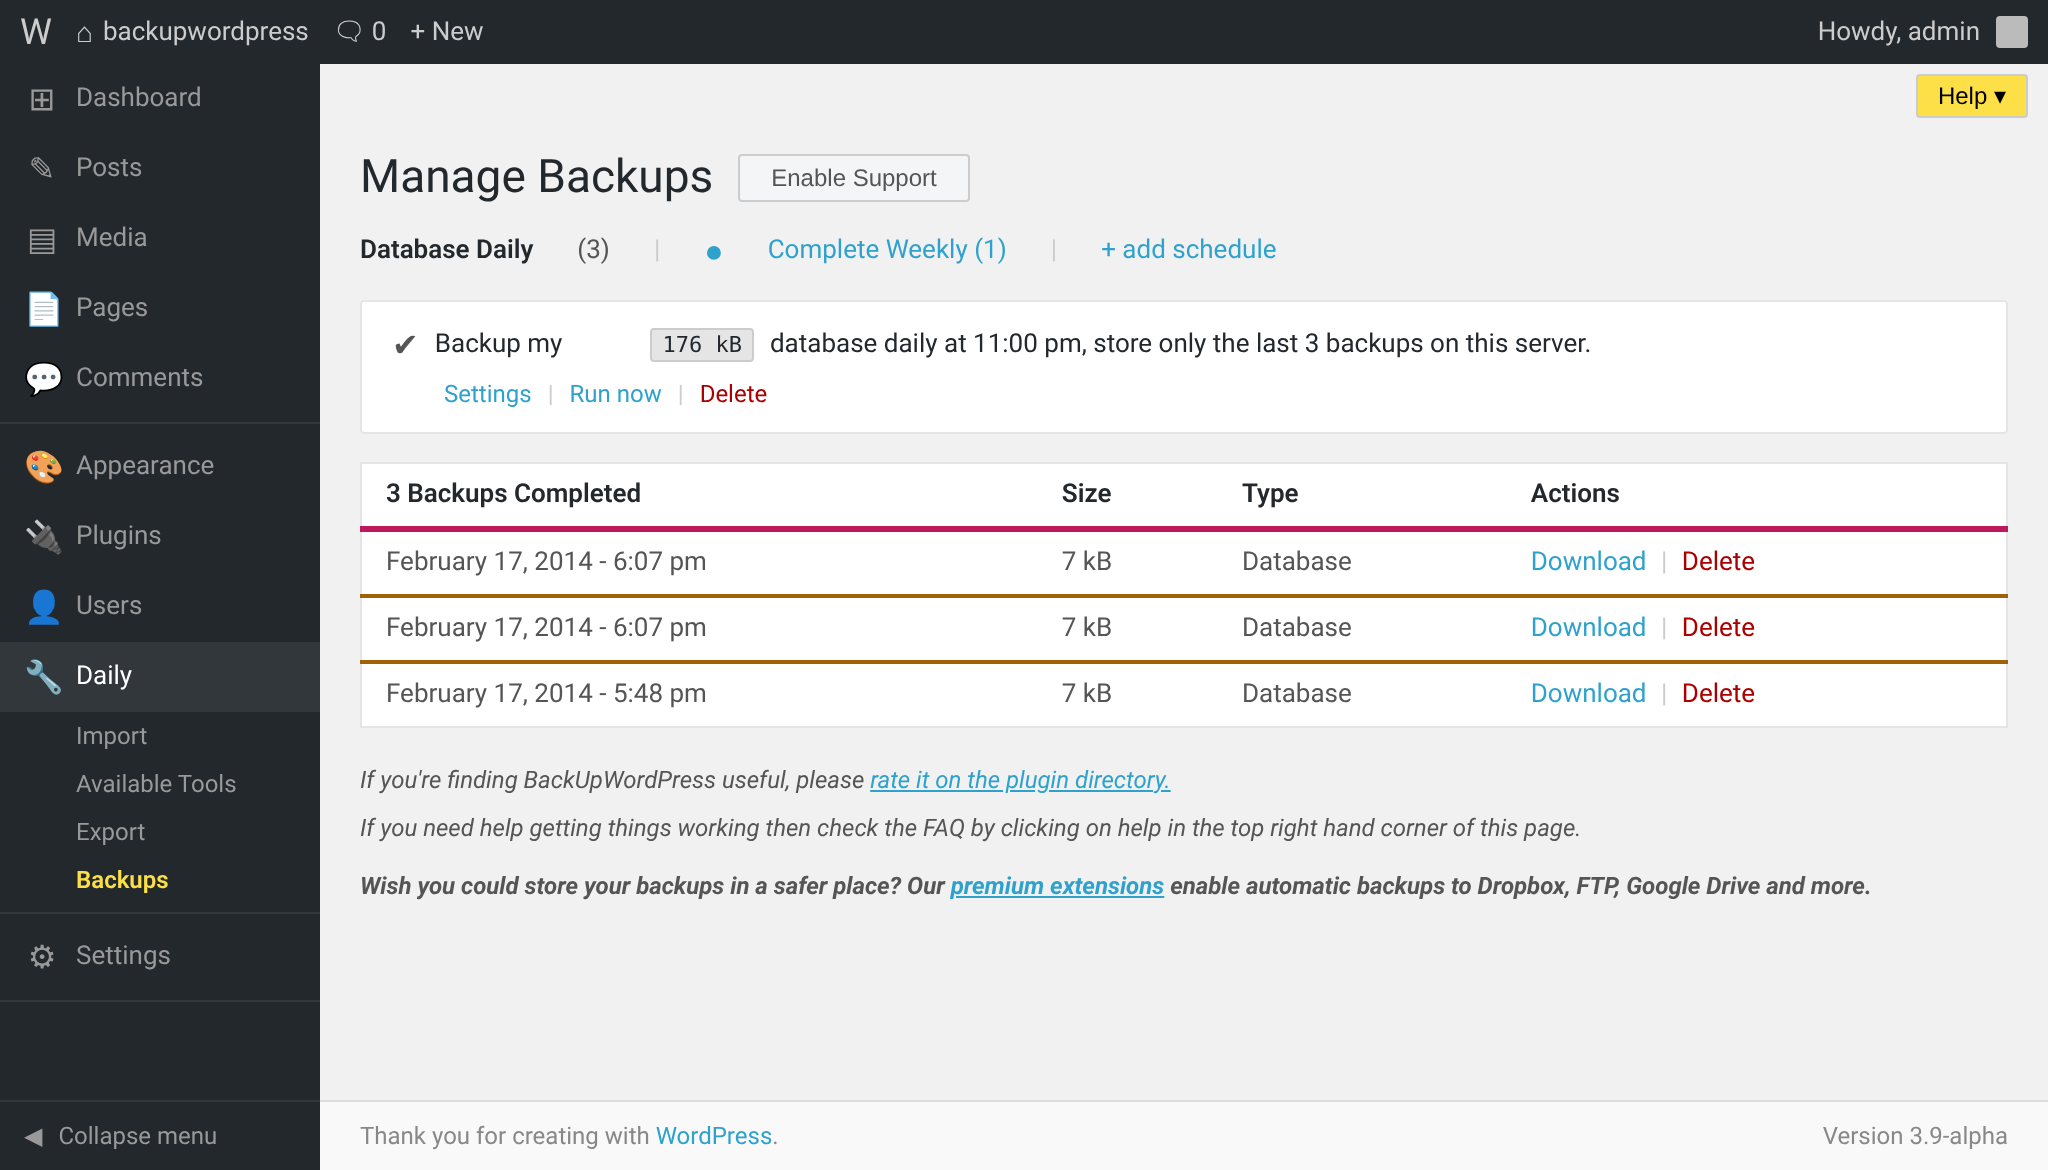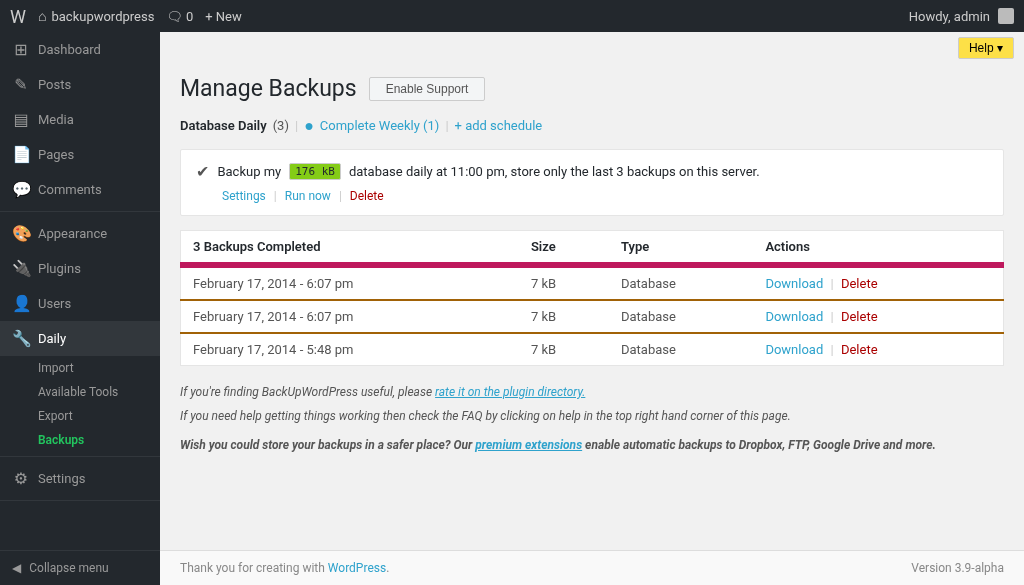--- a/index.html
+++ b/index.html
@@ -118,21 +118,21 @@
       cursor: pointer;
       border-radius: 2px;
       color: #555;
     }
     .schedule-bar {
       margin-bottom: 14px;
       font-size: 13px;
       color: #555;
       display: flex;
       align-items: center;
-      gap: 6px;
+      gap: 22px;
     }
     .schedule-bar strong { font-weight: 600; color: #23282d; }
     .schedule-dot { color: #2ea2cc; font-size: 16px; }
     .schedule-link { color: #2ea2cc; text-decoration: none; }
     .separator { color: #ccc; }
 
     
     .backup-info {
       background: #fff;
       border: 1px solid #e5e5e5;
@@ -143,47 +143,48 @@
     .backup-info-header {
       display: flex;
       align-items: center;
       gap: 8px;
       font-size: 13px;
       color: #23282d;
       margin-bottom: 8px;
     }
     .checkmark { color: #555; font-size: 16px; }
     .size-badge {
-      background: #84cc16;
+      background: #e5e5e5;
       border: 1px solid #ccc;
       padding: 1px 5px;
       font-size: 11px;
       border-radius: 2px;
       font-family: monospace;
+      margin-left: 36px;
     }
     .backup-actions { display: flex; gap: 8px; align-items: center; padding-left: 26px; }
     .action-link { color: #2ea2cc; text-decoration: none; font-size: 12px; }
     .action-link.delete { color: #a00; }
     .action-sep { color: #ccc; font-size: 12px; }
 
     
     .backup-table {
       width: 100%;
       border-collapse: collapse;
       background: #fff;
       border: 1px solid #e5e5e5;
       margin-bottom: 16px;
     }
     .backup-table th {
       text-align: left;
       padding: 8px 12px;
       font-size: 13px;
       font-weight: 600;
       color: #23282d;
-      border-bottom: 6px solid #be185d;
+      border-bottom: 3px solid #be185d;
     }
     .backup-table td {
       padding: 8px 12px;
       font-size: 13px;
       color: #555;
       border-bottom: 2px solid #a16207;
     }
     .backup-table tr:last-child td { border-bottom: none; }
     .download-link { color: #2ea2cc; text-decoration: none; }
     .delete-link { color: #a00; text-decoration: none; }
@@ -263,21 +264,21 @@
         <span class="icon">👤</span>
         <span>Users</span>
       </div>
       <div class="menu-item active-parent">
         <span class="icon">🔧</span>
         <span style="color:#fff;">Daily</span>
       </div>
       <div class="submenu-item">Import</div>
       <div class="submenu-item">Available Tools</div>
       <div class="submenu-item">Export</div>
-      <div class="submenu-item active" style="color:#22c55e;font-weight:600;">Backups</div>
+      <div class="submenu-item active" style="color:#fde047;font-weight:600;">Backups</div>
       <div class="menu-separator"></div>
       <div class="menu-item">
         <span class="icon">⚙</span>
         <span>Settings</span>
       </div>
       <div class="menu-separator"></div>
       <div class="collapse-menu">
         <span>◀</span>
         <span>Collapse menu</span>
       </div>

